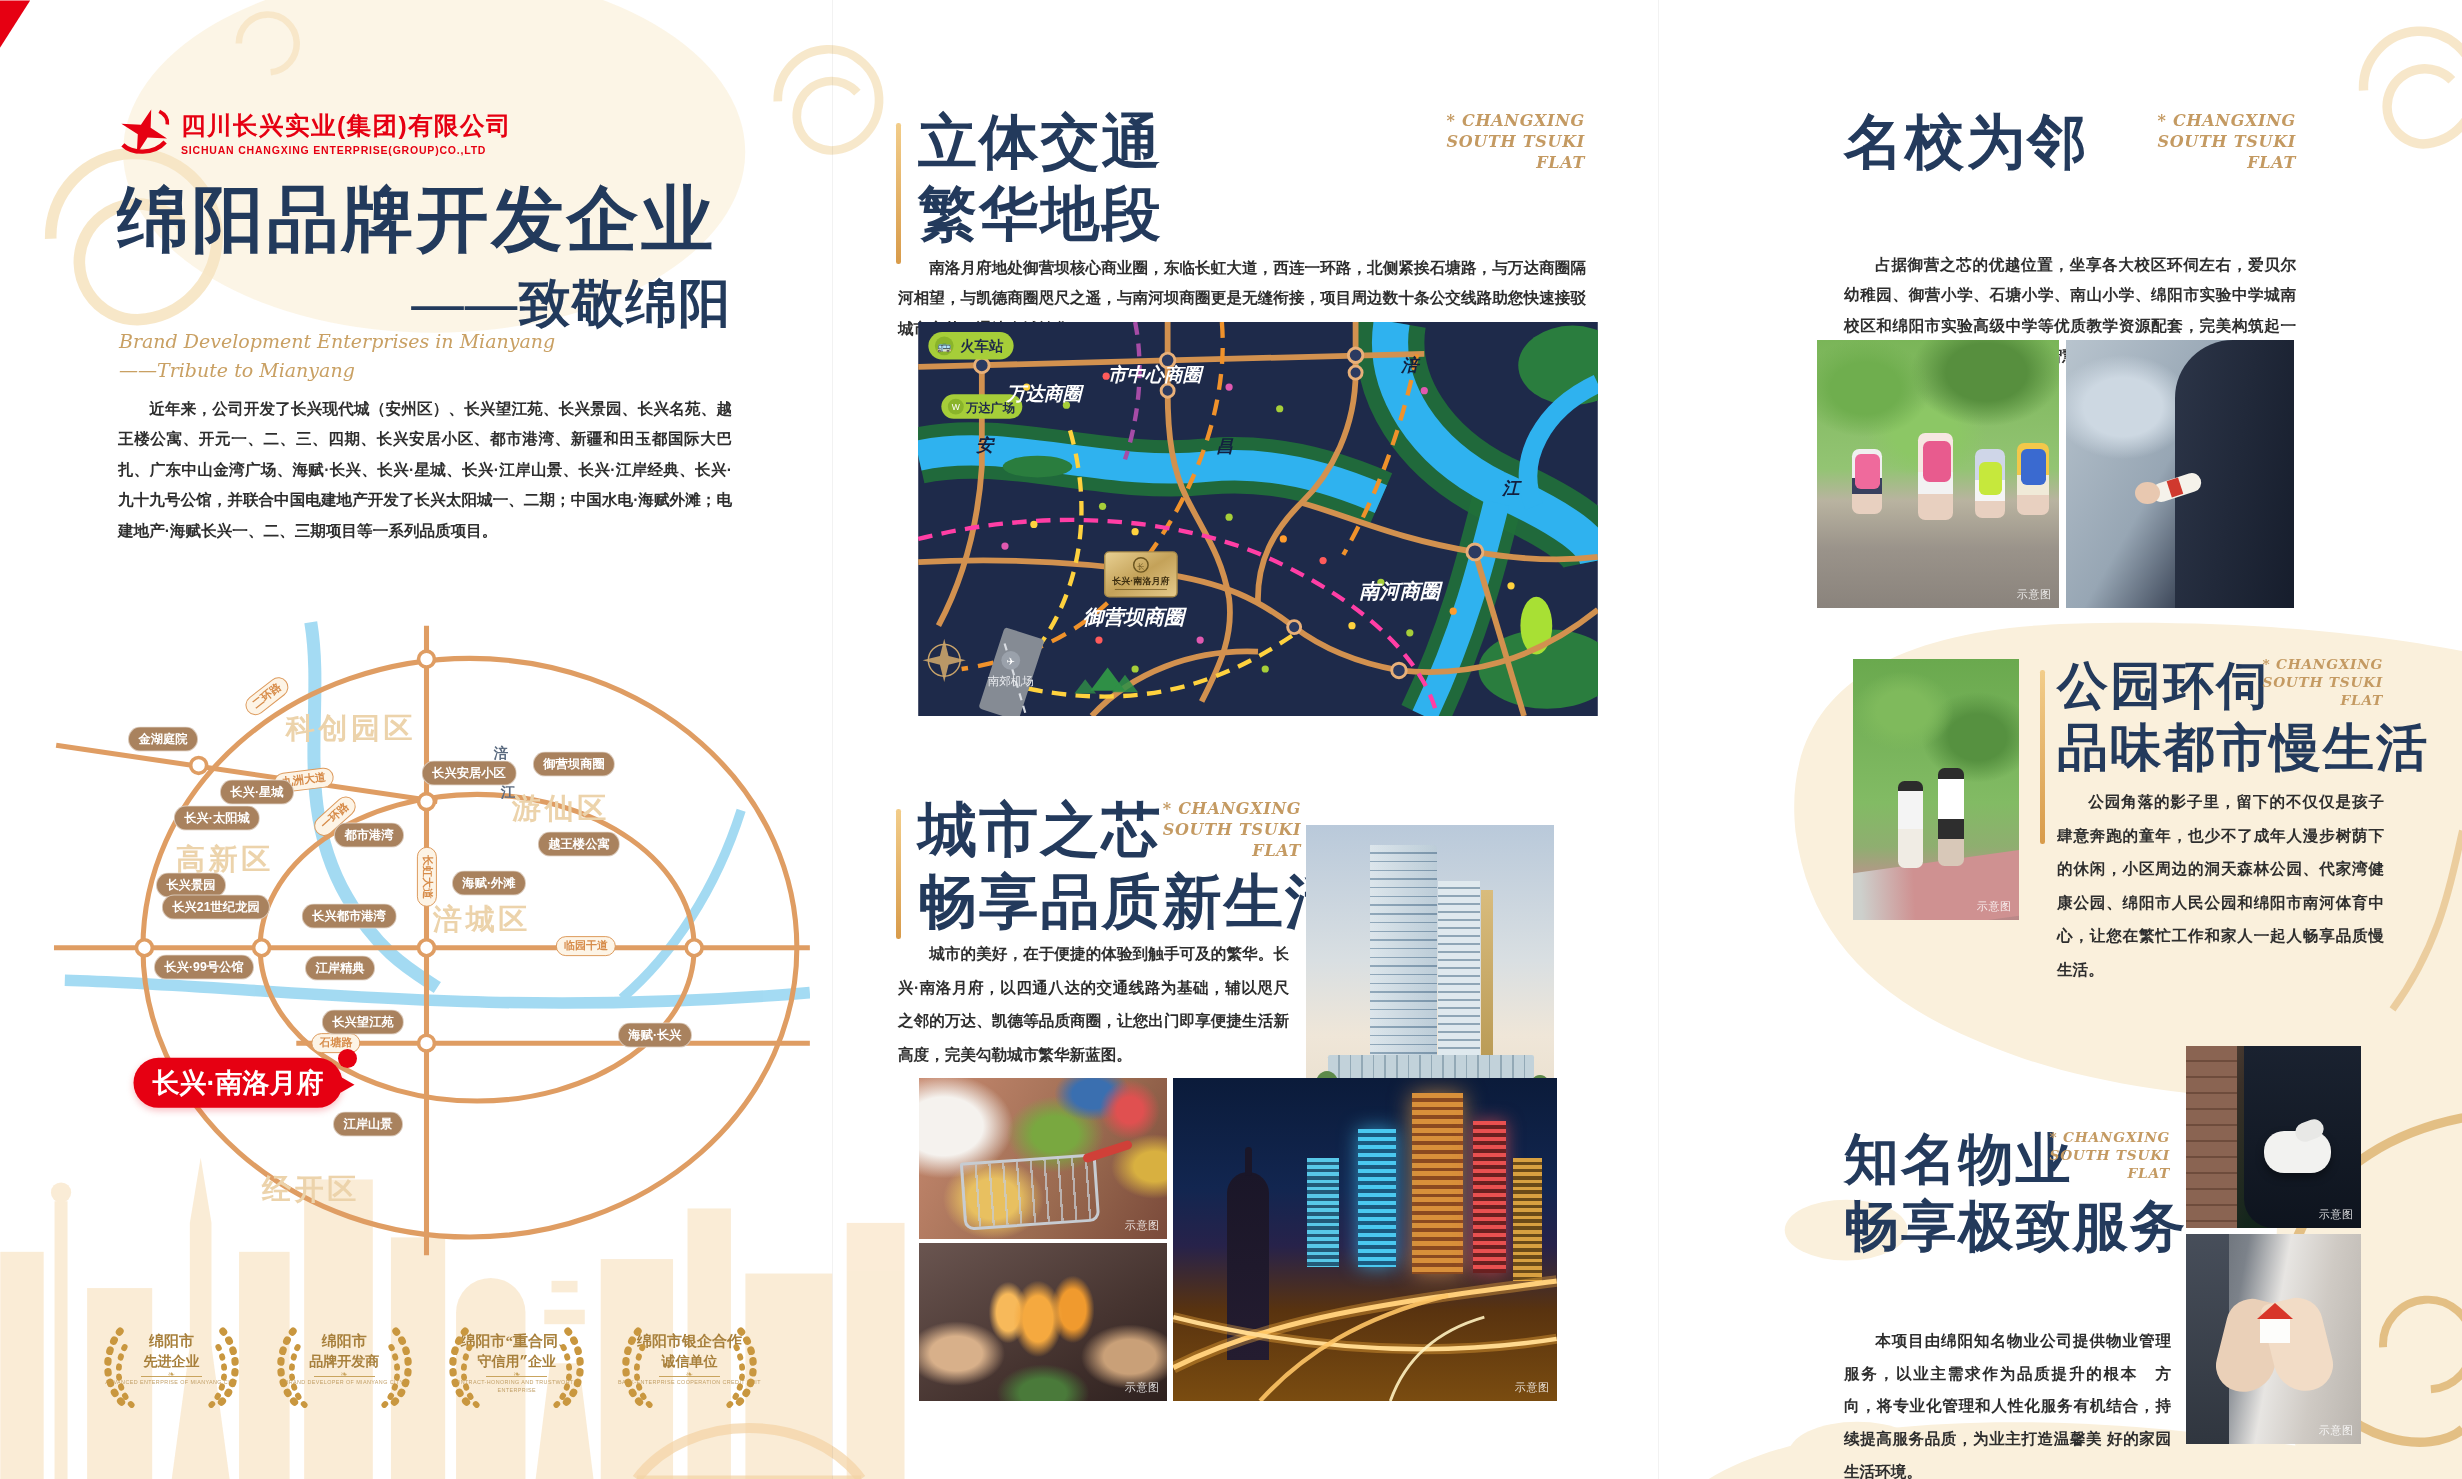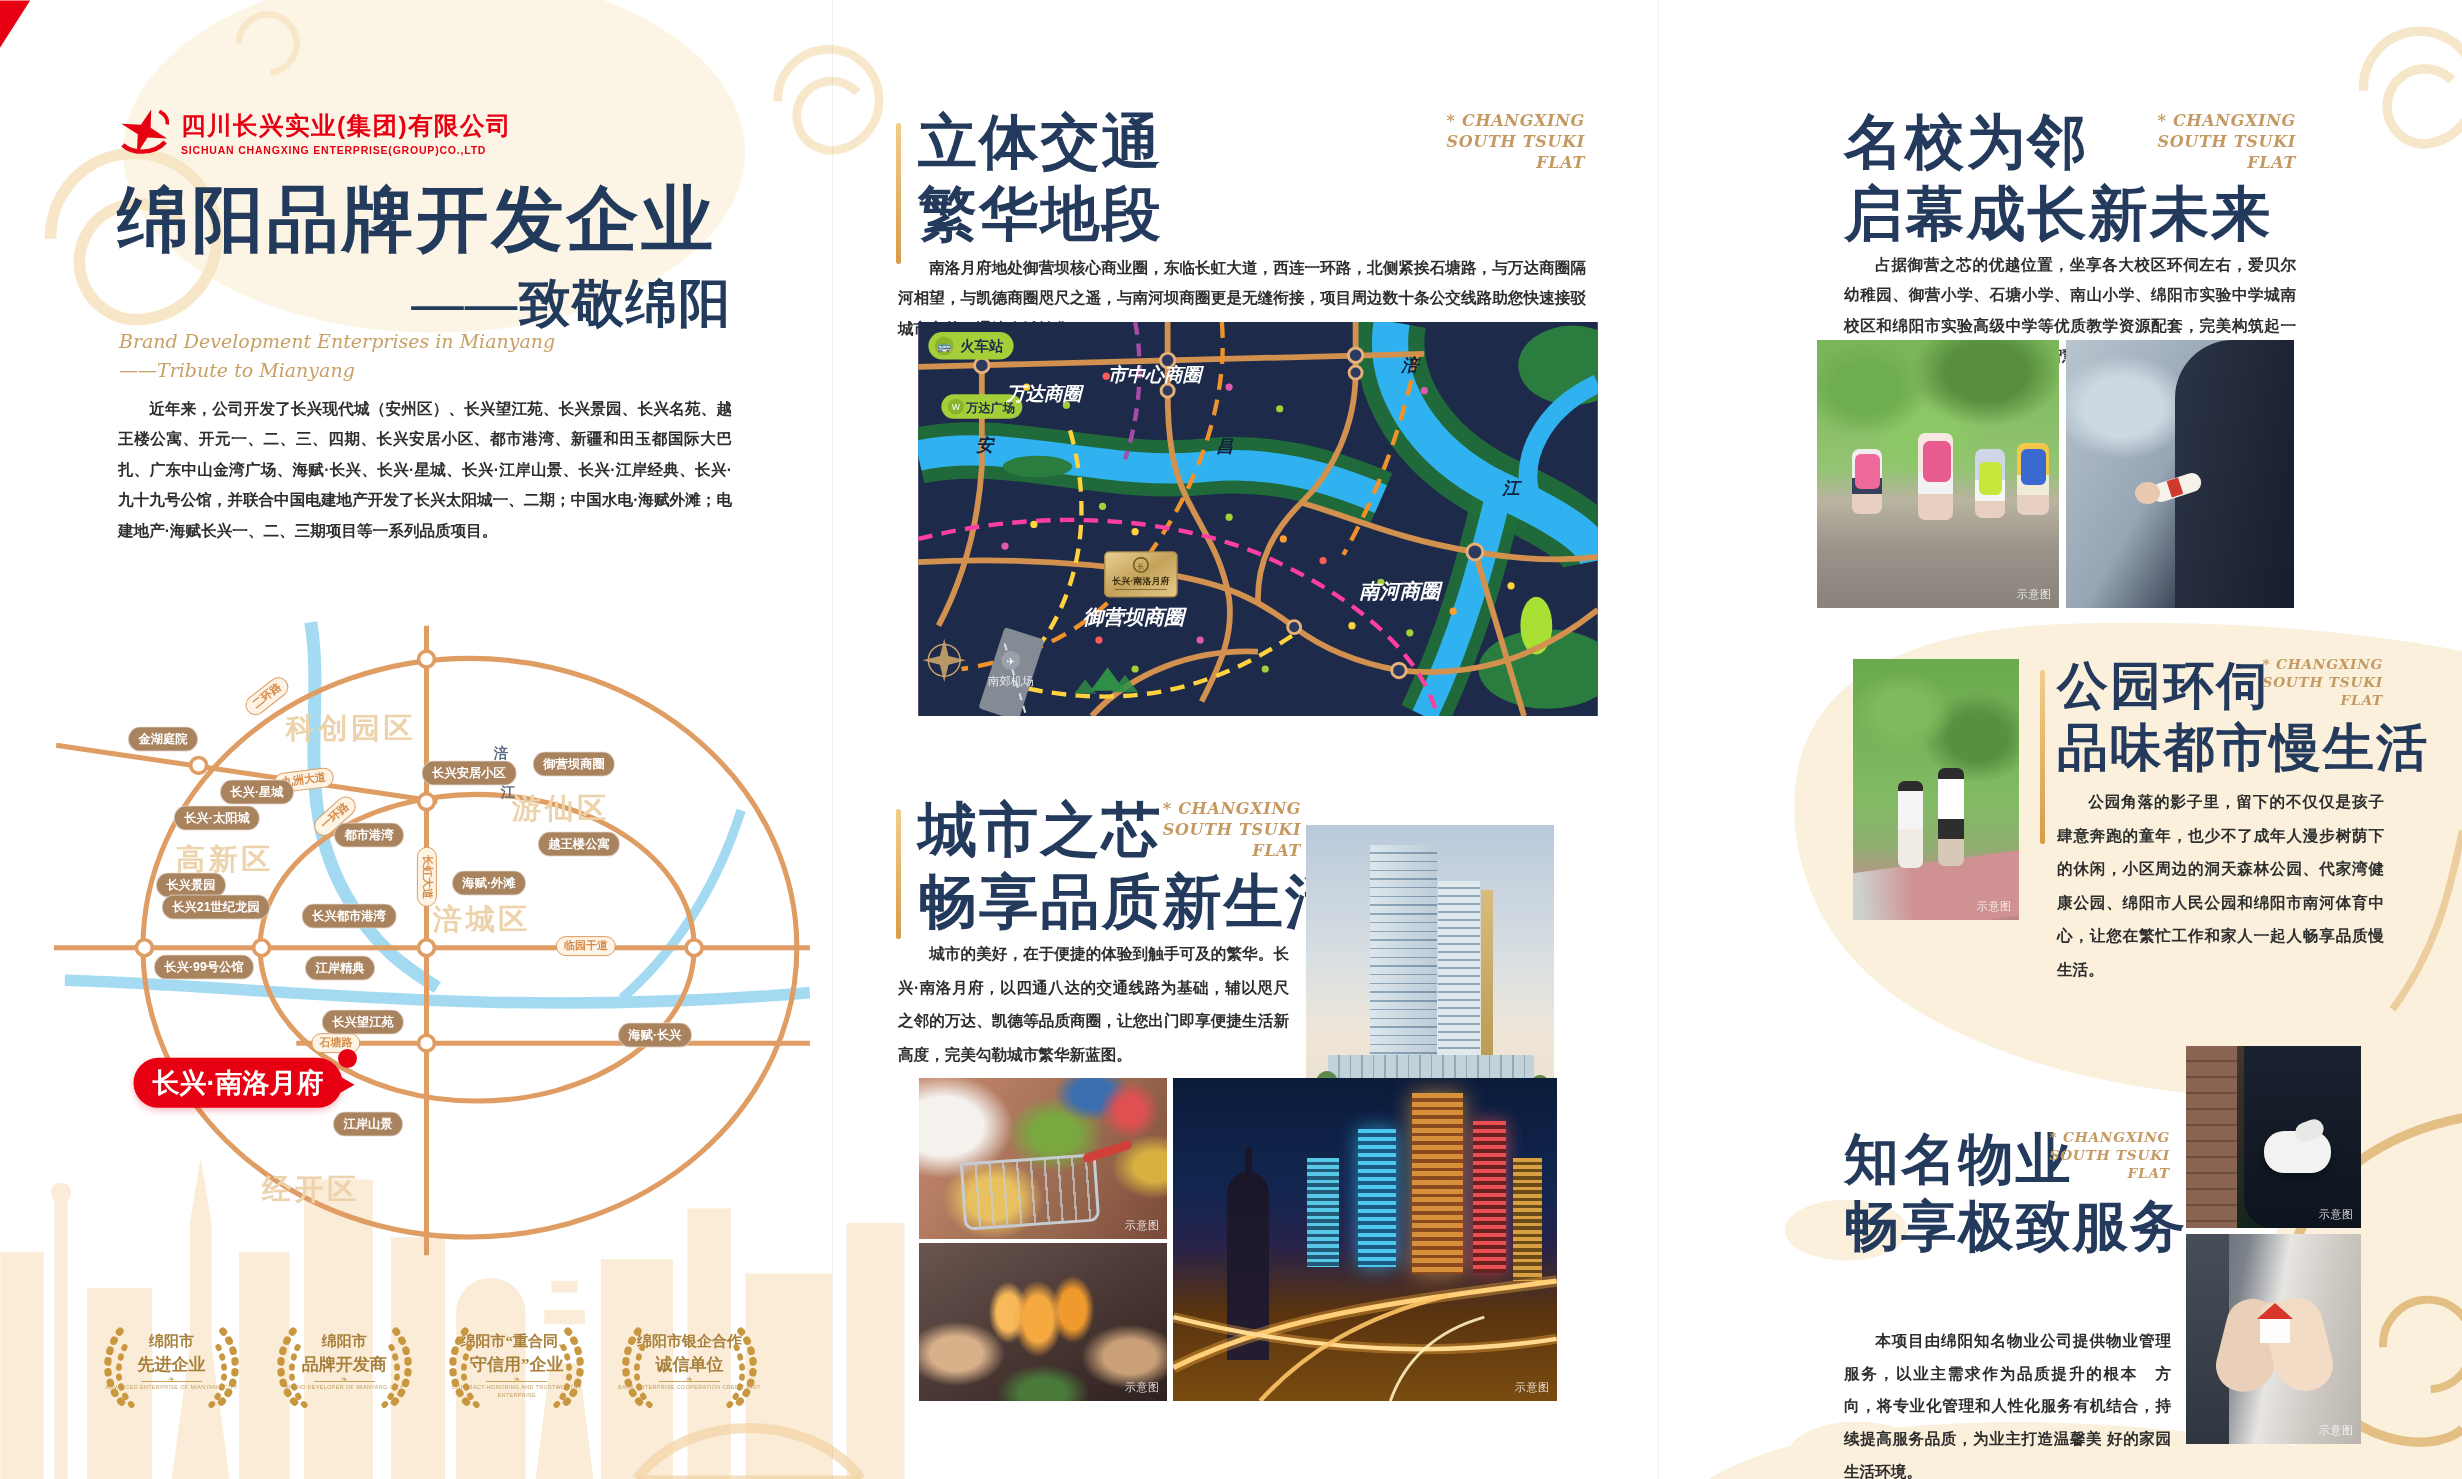--- a/index.html
+++ b/index.html
@@ -37,21 +37,21 @@
   .river-ch{position:absolute;transform:translate(-50%,-50%);color:#5b6b80;font-size:14.5px;font-weight:700;}
   .callout{position:absolute;transform:translate(-50%,-50%);background:#e60012;color:#fff;
            font-size:27px;font-weight:900;padding:7.2px 19px;border-radius:27.5px;white-space:nowrap;
            box-shadow:0 2.9px 7.2px rgba(230,0,18,.25);}
   .callout:after{content:"";position:absolute;right:-11.6px;top:38%;border-style:solid;
                  border-width:8.7px 0 8.7px 14.5px;border-color:transparent transparent transparent #e60012;}
   .cdot{position:absolute;width:19px;height:19px;border-radius:50%;background:#e60012;}
   
   .badge{width:155px;text-align:center;position:relative;}
   .badge .b1{font-family:"Liberation Serif",serif;color:#a8803c;font-weight:900;font-size:15px;white-space:nowrap;}
-  .badge .b2{font-family:Liberation Serif, serif;color:#a8803c;font-weight:900;font-size:17px;white-space:nowrap;margin-top:1.4px;}
+  .badge .b2{font-family:Liberation Mono, monospace;color:#a8803c;font-weight:900;font-size:14px;white-space:nowrap;margin-top:1.4px;}
   .badge .bdiv{width:61px;height:0.7px;background:#c9a45e;margin:5px auto 2.9px;position:relative;}
   .badge .bdiv:after{content:"❧";position:absolute;left:50%;top:-6.5px;transform:translateX(-50%);
                      color:#c9a45e;font-size:8.7px;background:transparent;}
   .badge .bcap{color:#c2a068;font-size:5.4px;letter-spacing:0.4px;line-height:1.4;margin-top:1.4px;}
   
   .photo{position:absolute;overflow:hidden;}
   .wm{position:absolute;right:7.2px;bottom:5.8px;color:rgba(255,255,255,.85);font-size:11px;letter-spacing:0.7px;}
   
   svg text{font-family:"Liberation Sans",sans-serif;}
   .fold{position:absolute;top:0;width:0.7px;height:1479px;background:rgba(0,0,0,.05);}
@@ -476,21 +476,20 @@
       <path d="M0,90 C160,130 340,150 530,120" stroke="#ffd98f" stroke-width="6" fill="none"></path>
       <path d="M120,206 C180,140 260,90 380,60" stroke="#ffc566" stroke-width="6" fill="none" opacity="0.9"></path>
       <path d="M300,206 C320,150 360,110 430,90" stroke="#fff2c0" stroke-width="4" fill="none" opacity="0.9"></path>
     </svg>
     <span class="wm">示意图</span>
   </div>
 
   <div class="abs" style="left:1844px;top:107px;width:452px;">
     <div class="sec-title">
       <div>名校为邻</div>
-      <div>启幕成长新未来</div>
     </div>
     <div class="sec-tag abs" style="right:0;top:4.3px;">
       <div>* CHANGXING</div>
       <div>SOUTH TSUKI</div>
       <div>FLAT</div>
     </div>
   </div>
   <div class="abs body-text" style="left:1844px;top:250px;width:452px;">
     <p>占据御营之芯的优越位置，坐享各大校区环伺左右，爱贝尔幼稚园、御营小学、石塘小学、南山小学、绵阳市实验中学城南校区和绵阳市实验高级中学等优质教学资源配套，完美构筑起一站式教育体系，璀璨未来，以智慧开启。</p>
   </div>

